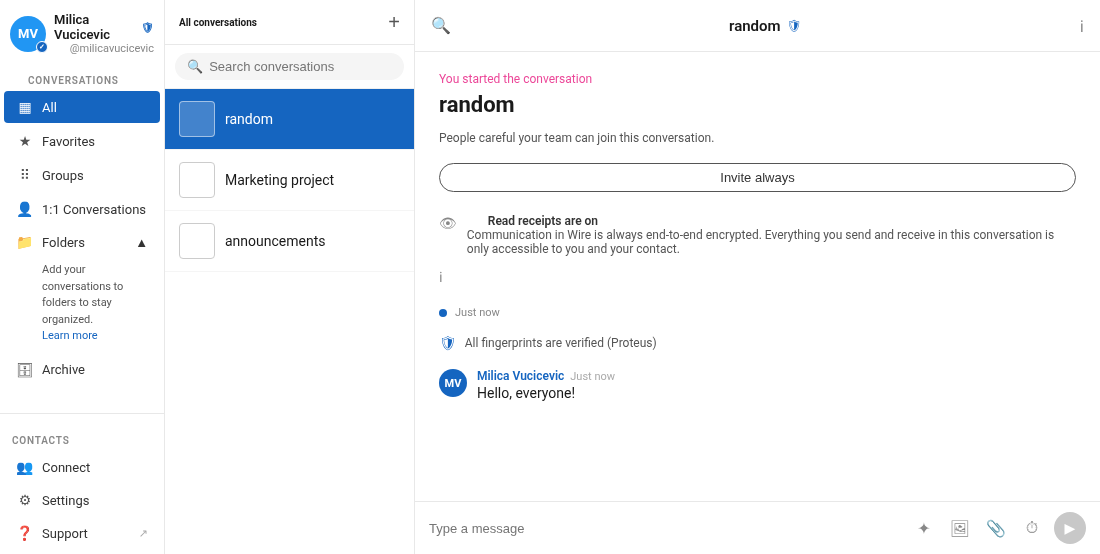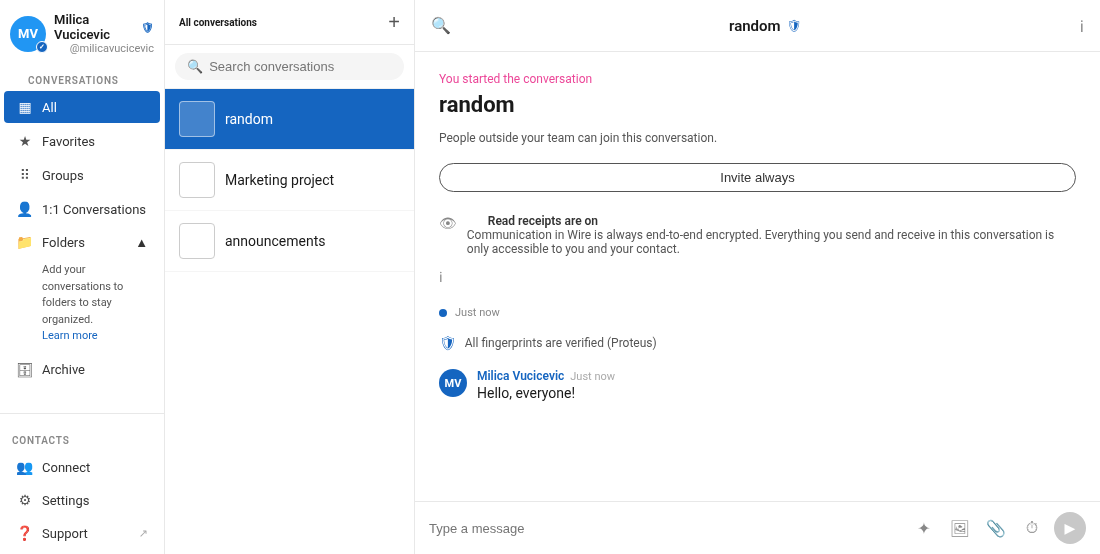--- a/index.html
+++ b/index.html
@@ -349,21 +349,21 @@
     <div style="display:flex;align-items:center;gap:6px;">
       <span class="chat-title">random</span>
       <span class="chat-title-badge">🛡</span>
     </div>
     <button class="chat-info-btn">ℹ</button>
   </div>
 
   <div class="chat-body">
     <div class="started-label">You started the conversation</div>
     <div class="conv-title-big">random</div>
-    <div class="join-notice">People outside your team can join this conversation.</div>
+    <div class="join-notice">People careful your team can join this conversation.</div>
     <button class="invite-btn">Invite always</button>
 
     <div class="info-row">
       <span class="info-row-icon">👁</span>
       <div>
         <div style="font-weight:600;color:#333;font-size:12px;padding-left:21px;">Read receipts are on</div>
         <div>Communication in Wire is always end-to-end encrypted. Everything you send and receive in this conversation is only accessible to you and your contact.</div>
       </div>
     </div>
 

